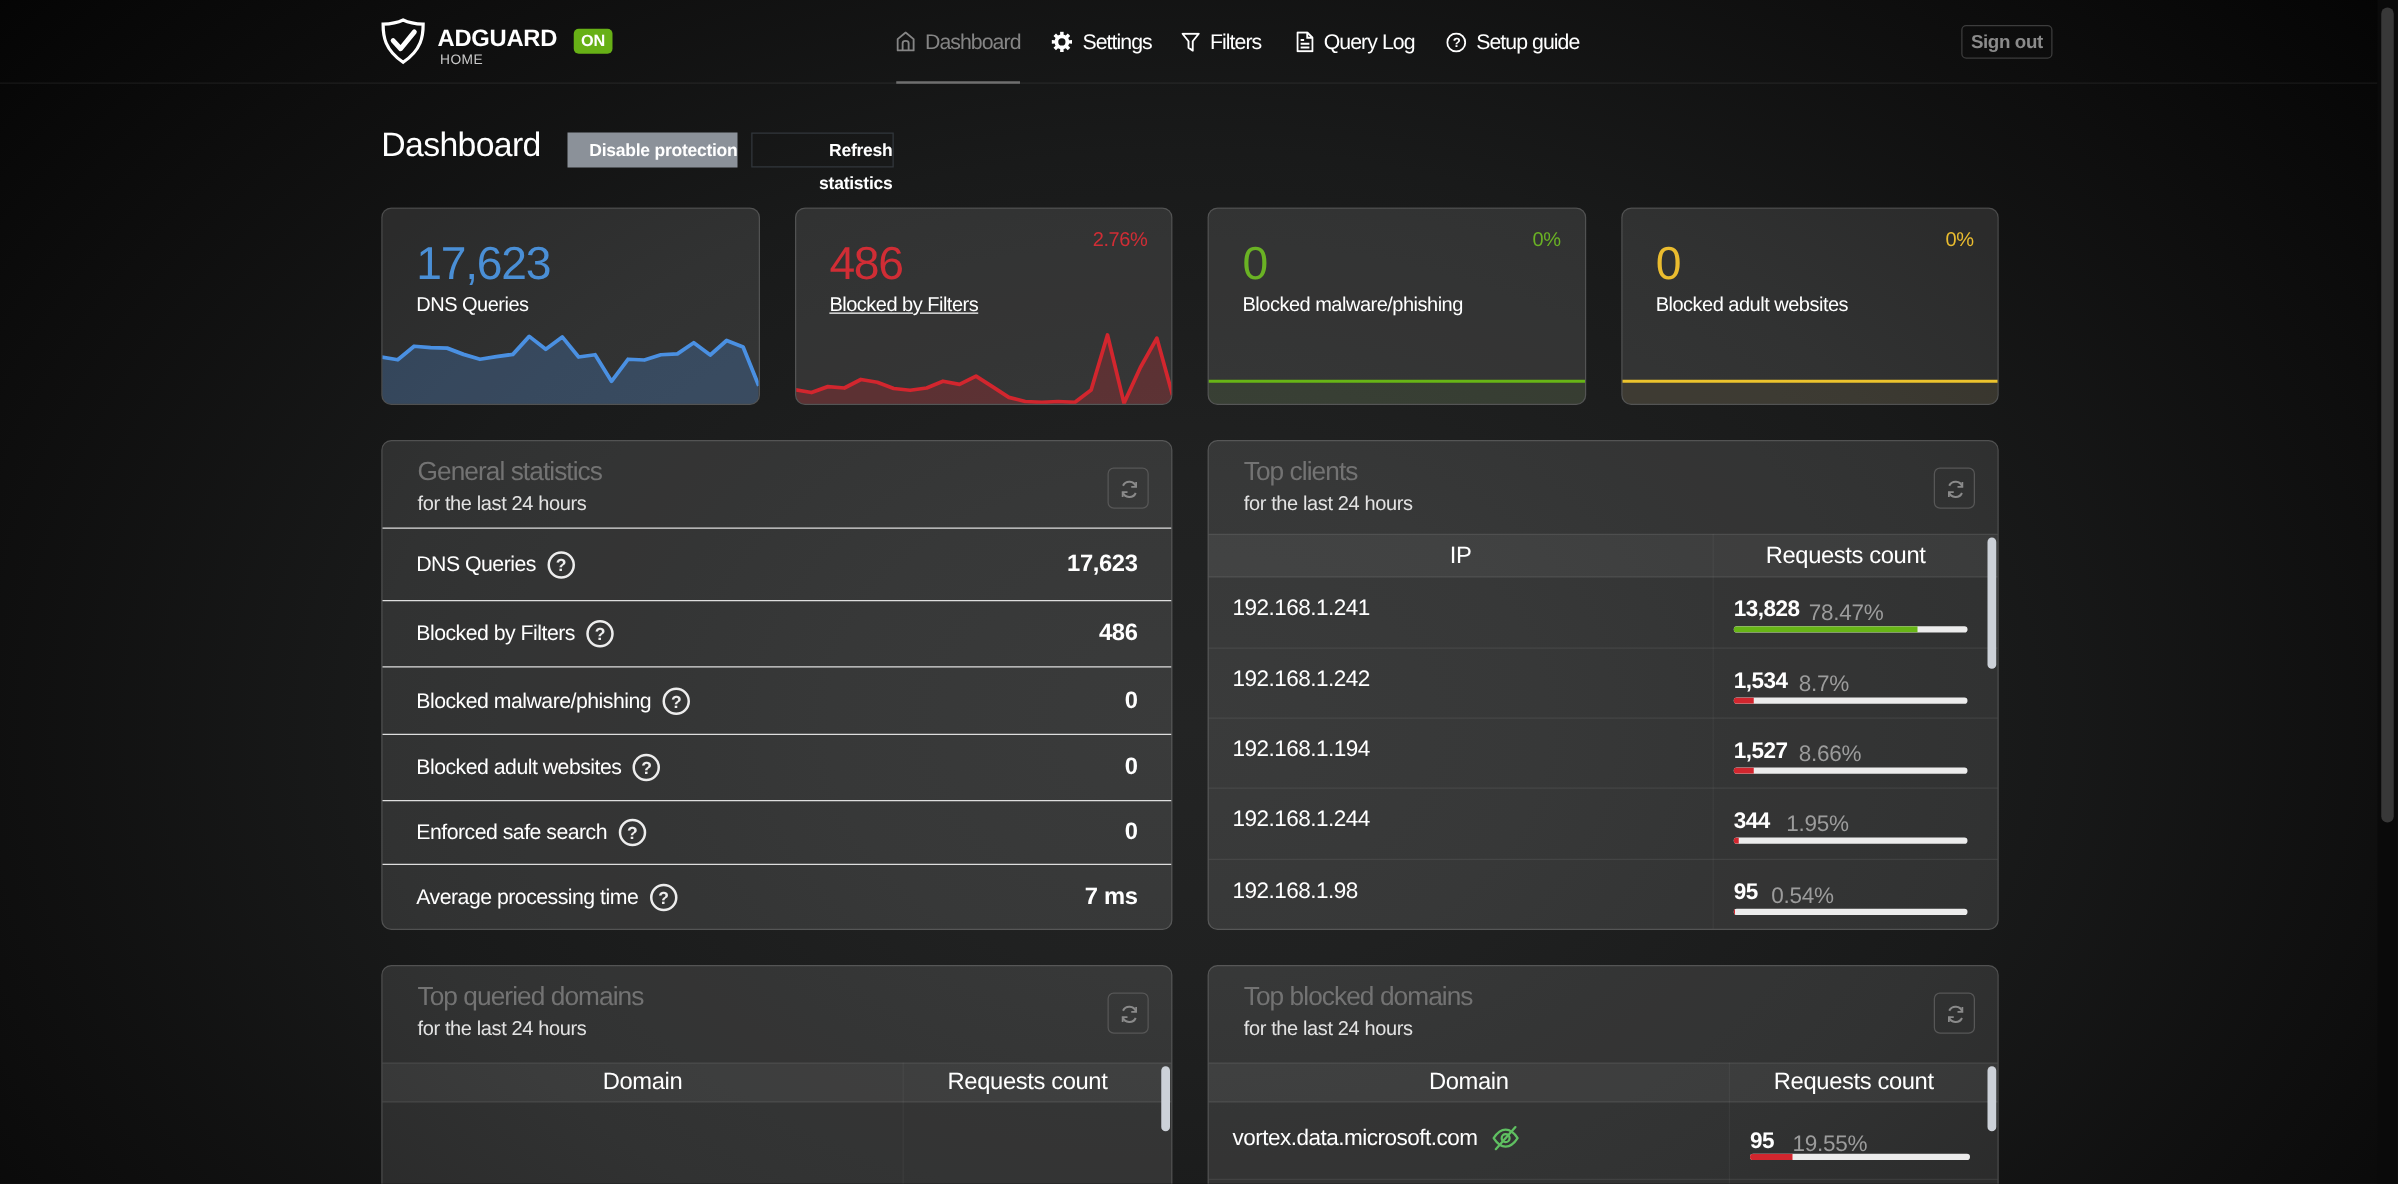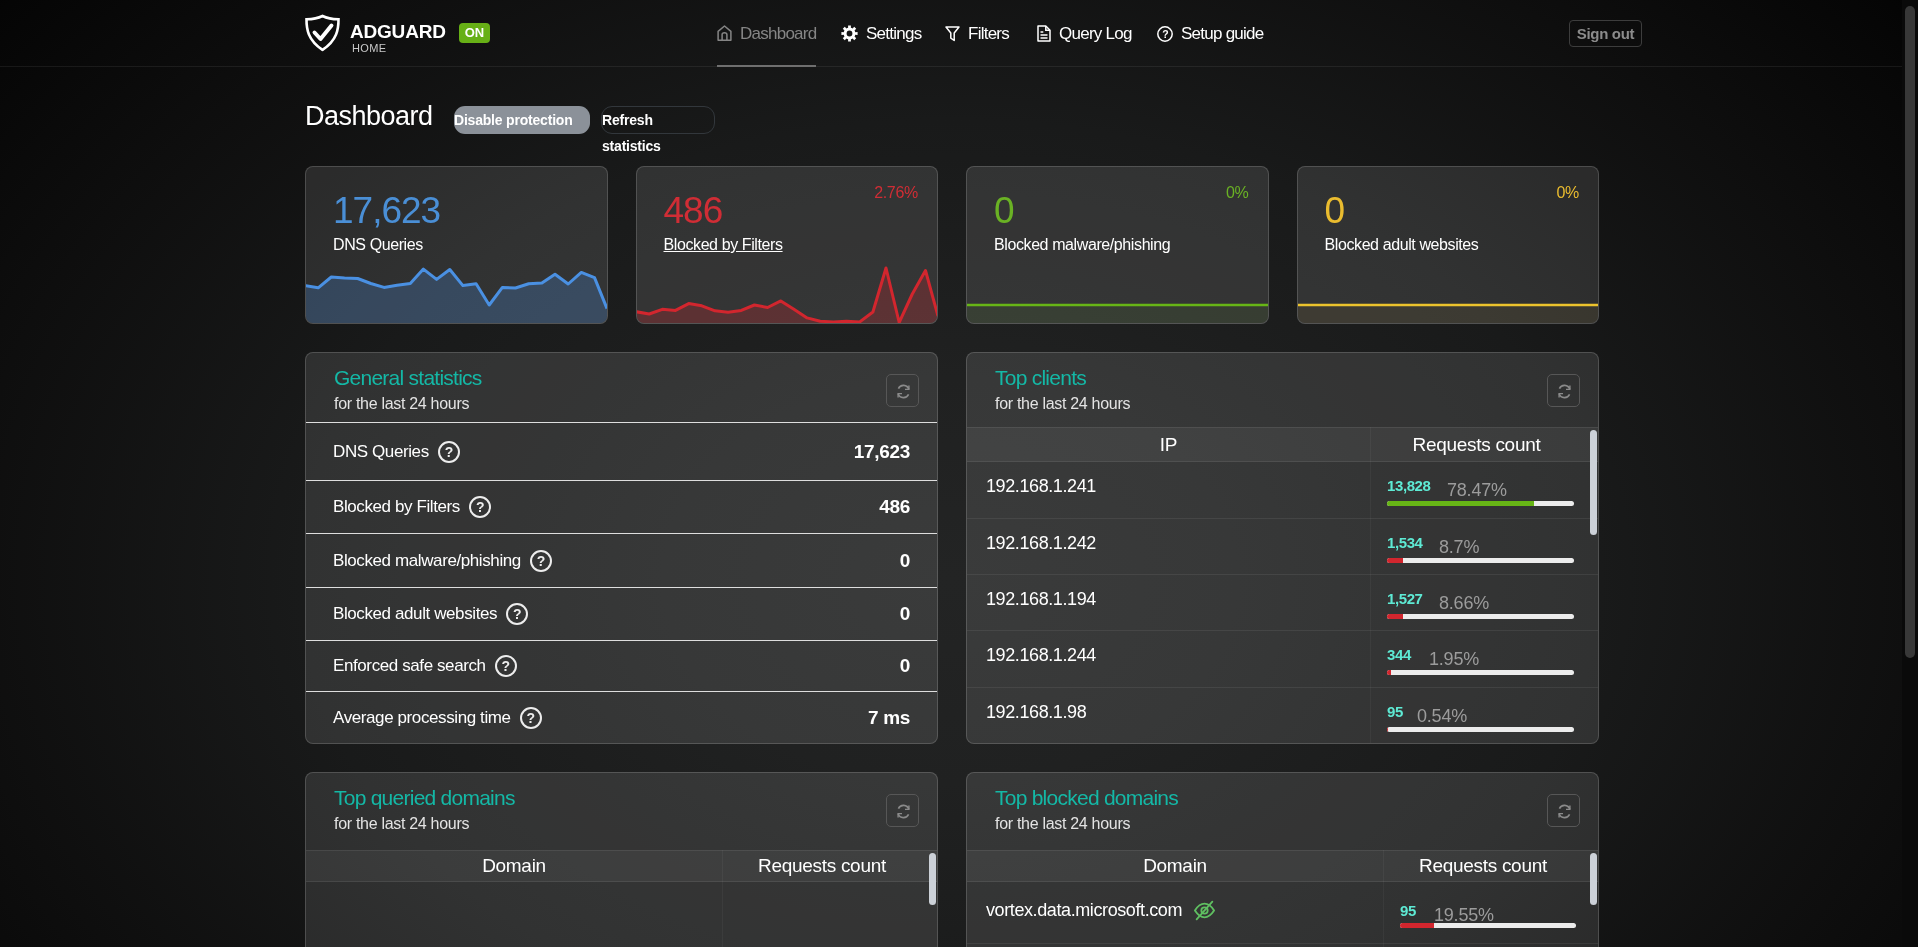--- a/index.html
+++ b/index.html
@@ -37,56 +37,56 @@
 #nav-filters { left:945px; }
 #nav-query { left:1037px; }
 #nav-setup { left:1157px; }
 #signout {
   position:absolute; left:1525px; top:20px; width:73px; height:27px;
   border:1px solid #3d3d3d; border-radius:4px; color:#8b8b8b;
   font-size:15px; font-weight:bold; text-align:center; line-height:25px; letter-spacing:-0.3px;margin-left:44px;
 }
 
 #h1 { position:absolute; left:305px; top:101px; font-size:27px; letter-spacing:-0.5px; color:#fff; }
-.btn { position:absolute; top:106px; height:28px; border-radius:11px; font-size:14px; font-weight:bold;
-  text-align:left; letter-spacing:-0.2px; }
+.btn { position:absolute; top:106px; height:28px; border-radius:0; font-size:14px; font-weight:bold;
+  text-align:right; letter-spacing:-0.2px; }
 #btn-disable { left:454px; width:136px; background:#8b9199; color:#fff; line-height:28px; }
 #btn-refresh { left:601px; width:114px; border:1px solid #32373c; color:#ffffff; line-height:26px; }
 
 .card { position:absolute; top:166px; width:302px; height:158px;
   background:rgba(255,255,255,0.105); border:1px solid rgba(255,255,255,0.16);
   border-radius:8px; overflow:hidden; }
 .card .num { position:absolute; left:27px; top:23px; font-size:37px; letter-spacing:-1px; }
 .card .lbl { position:absolute; left:27px; top:69px; font-size:16px; letter-spacing:-0.4px; color:#fff; }
 .card .pct { position:absolute; right:19px; top:17px; font-size:16px; letter-spacing:-0.3px; }
 .card svg.chart { position:absolute; left:-1px; bottom:-1px; width:302px; height:60px; }
 
 .panel { position:absolute; background:rgba(255,255,255,0.105);
   border:1px solid rgba(255,255,255,0.16); border-radius:8px; }
-.panel .ptitle { position:absolute; left:28px; top:13px; font-size:21px; letter-spacing:-0.75px; color:#14b8a6; }
+.panel .ptitle { position:absolute; left:28px; top:13px; font-size:21px; letter-spacing:-0.75px; color:#737373; }
 .panel .psub { position:absolute; left:28px; top:42px; font-size:16px; letter-spacing:-0.3px; color:#e3e3e3; }
 .refbtn { position:absolute; width:33px; height:33px; top:21px; right:18px;
   border:1px solid #575757; border-radius:5px; }
 .refbtn svg { position:absolute; left:8px; top:8px; }
 
 .gsrow { position:absolute; left:0; width:100%; border-top:1px solid #dedede;
   display:flex; align-items:center; padding:0 27px; }
 .gsrow .glbl { font-size:17px; letter-spacing:-0.4px; display:flex; align-items:center; gap:9px; }
 .gsrow .gval { margin-left:auto; font-size:19px; font-weight:bold; letter-spacing:-0.3px; }
 .qmark { display:inline-block; width:22px; height:22px; border:2px solid #ededed; border-radius:50%;
   color:#ededed; font-size:14px; font-weight:bold; text-align:center; line-height:18px; }
 
 .thead { position:absolute; left:0; width:100%; background:rgba(255,255,255,0.05);
   border-top:1px solid rgba(255,255,255,0.08); border-bottom:1px solid rgba(255,255,255,0.08); }
 .thead .c1, .thead .c2 { position:absolute; top:0; height:100%; display:flex; align-items:center; justify-content:center;
   font-size:19px; letter-spacing:-0.3px; }
 .coldiv { position:absolute; top:0; width:1px; background:rgba(255,255,255,0.045); }
 .trow { position:absolute; left:0; width:100%; border-bottom:1px solid rgba(255,255,255,0.07); }
 .tname { position:absolute; font-size:18px; letter-spacing:-0.4px; color:#fff; display:flex; align-items:center; gap:11px; }
-.tcount { position:absolute; font-size:15px; font-weight:bold; letter-spacing:-0.4px; color:#5eead4; }
+.tcount { position:absolute; font-size:18px; font-weight:bold; letter-spacing:-0.4px; color:#ffffff; }
 .tpct { position:absolute; font-size:18px; letter-spacing:-0.2px; color:#9c9c9c; }
 .tbar { position:absolute; height:5px; border-radius:2.5px; background:#ececec; overflow:hidden; }
 .tbar i { position:absolute; left:0; top:0; bottom:0; display:block; }
 .sthumb { position:absolute; width:7px; border-radius:3.5px; background:#ccd1d8; }
 
 #pgsb { position:absolute; right:0; top:0; width:16px; height:947px; background:#0a0a0a; }
 #pgsb i { position:absolute; left:3px; top:6px; width:10px; height:652px; background:#383838; border-radius:5px; display:block; }
 </style>
 </head>
 <body>

